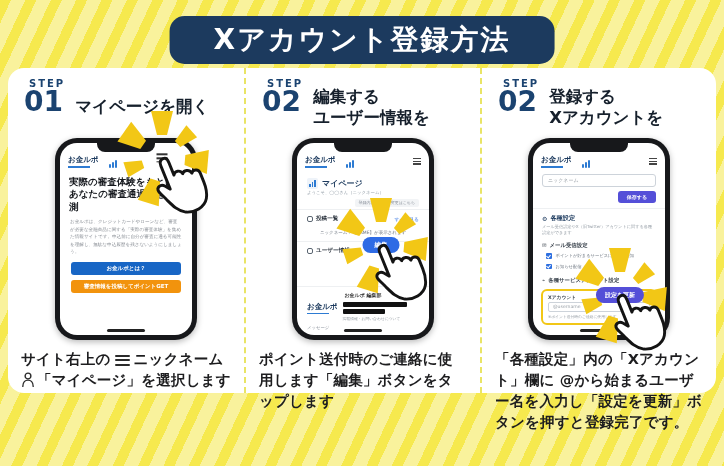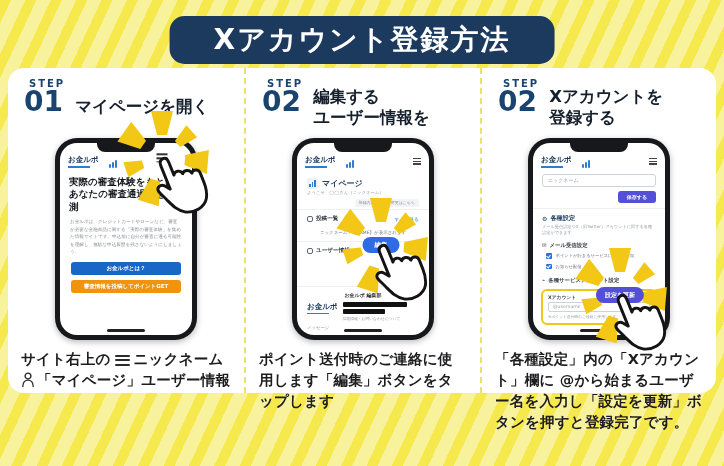--- a/index.html
+++ b/index.html
@@ -170,21 +170,21 @@
 
       <div class="caption">
         <span>サイト右上の</span><span class="cap-burger">
             <i></i>
             <i></i>
             <i></i>
           </span><span>ニックネーム</span><br>
         <svg class="cap-person" width="14" height="15" viewBox="0 0 24 26">
           <circle cx="12" cy="7" r="5" fill="none" stroke="#2b2b2b" stroke-width="2.4"></circle>
           <path d="M3 25 C3 17 8 14 12 14 C16 14 21 17 21 25" fill="none" stroke="#2b2b2b" stroke-width="2.4" stroke-linecap="round"></path>
-        </svg><span>「マイページ」ユーザー情報</span>
+        </svg><span>「マイページ」を選択します</span>
       </div>
     </div>
 
     <div class="col">
       <div class="step-head">
         <div class="step-numblock">
           <div class="step-label">STEP</div>
           <div class="step-num">02</div>
         </div>
         <div class="step-title">
@@ -273,22 +273,22 @@
       <div class="caption">ポイント送付時のご連絡に使用します「編集」ボタンをタップします</div>
     </div>
 
     <div class="col">
       <div class="step-head">
         <div class="step-numblock">
           <div class="step-label">STEP</div>
           <div class="step-num">02</div>
         </div>
         <div class="step-title">
+          <div>登録する</div>
           <div>Xアカウントを</div>
-          <div>登録する</div>
         </div>
       </div>
 
       <div class="phone">
         <div class="screen">
           <div class="notch"></div>
           <div class="p-head">
             <div class="logo">
               <div>
                 <div class="logo-text">お金ルポ</div>

